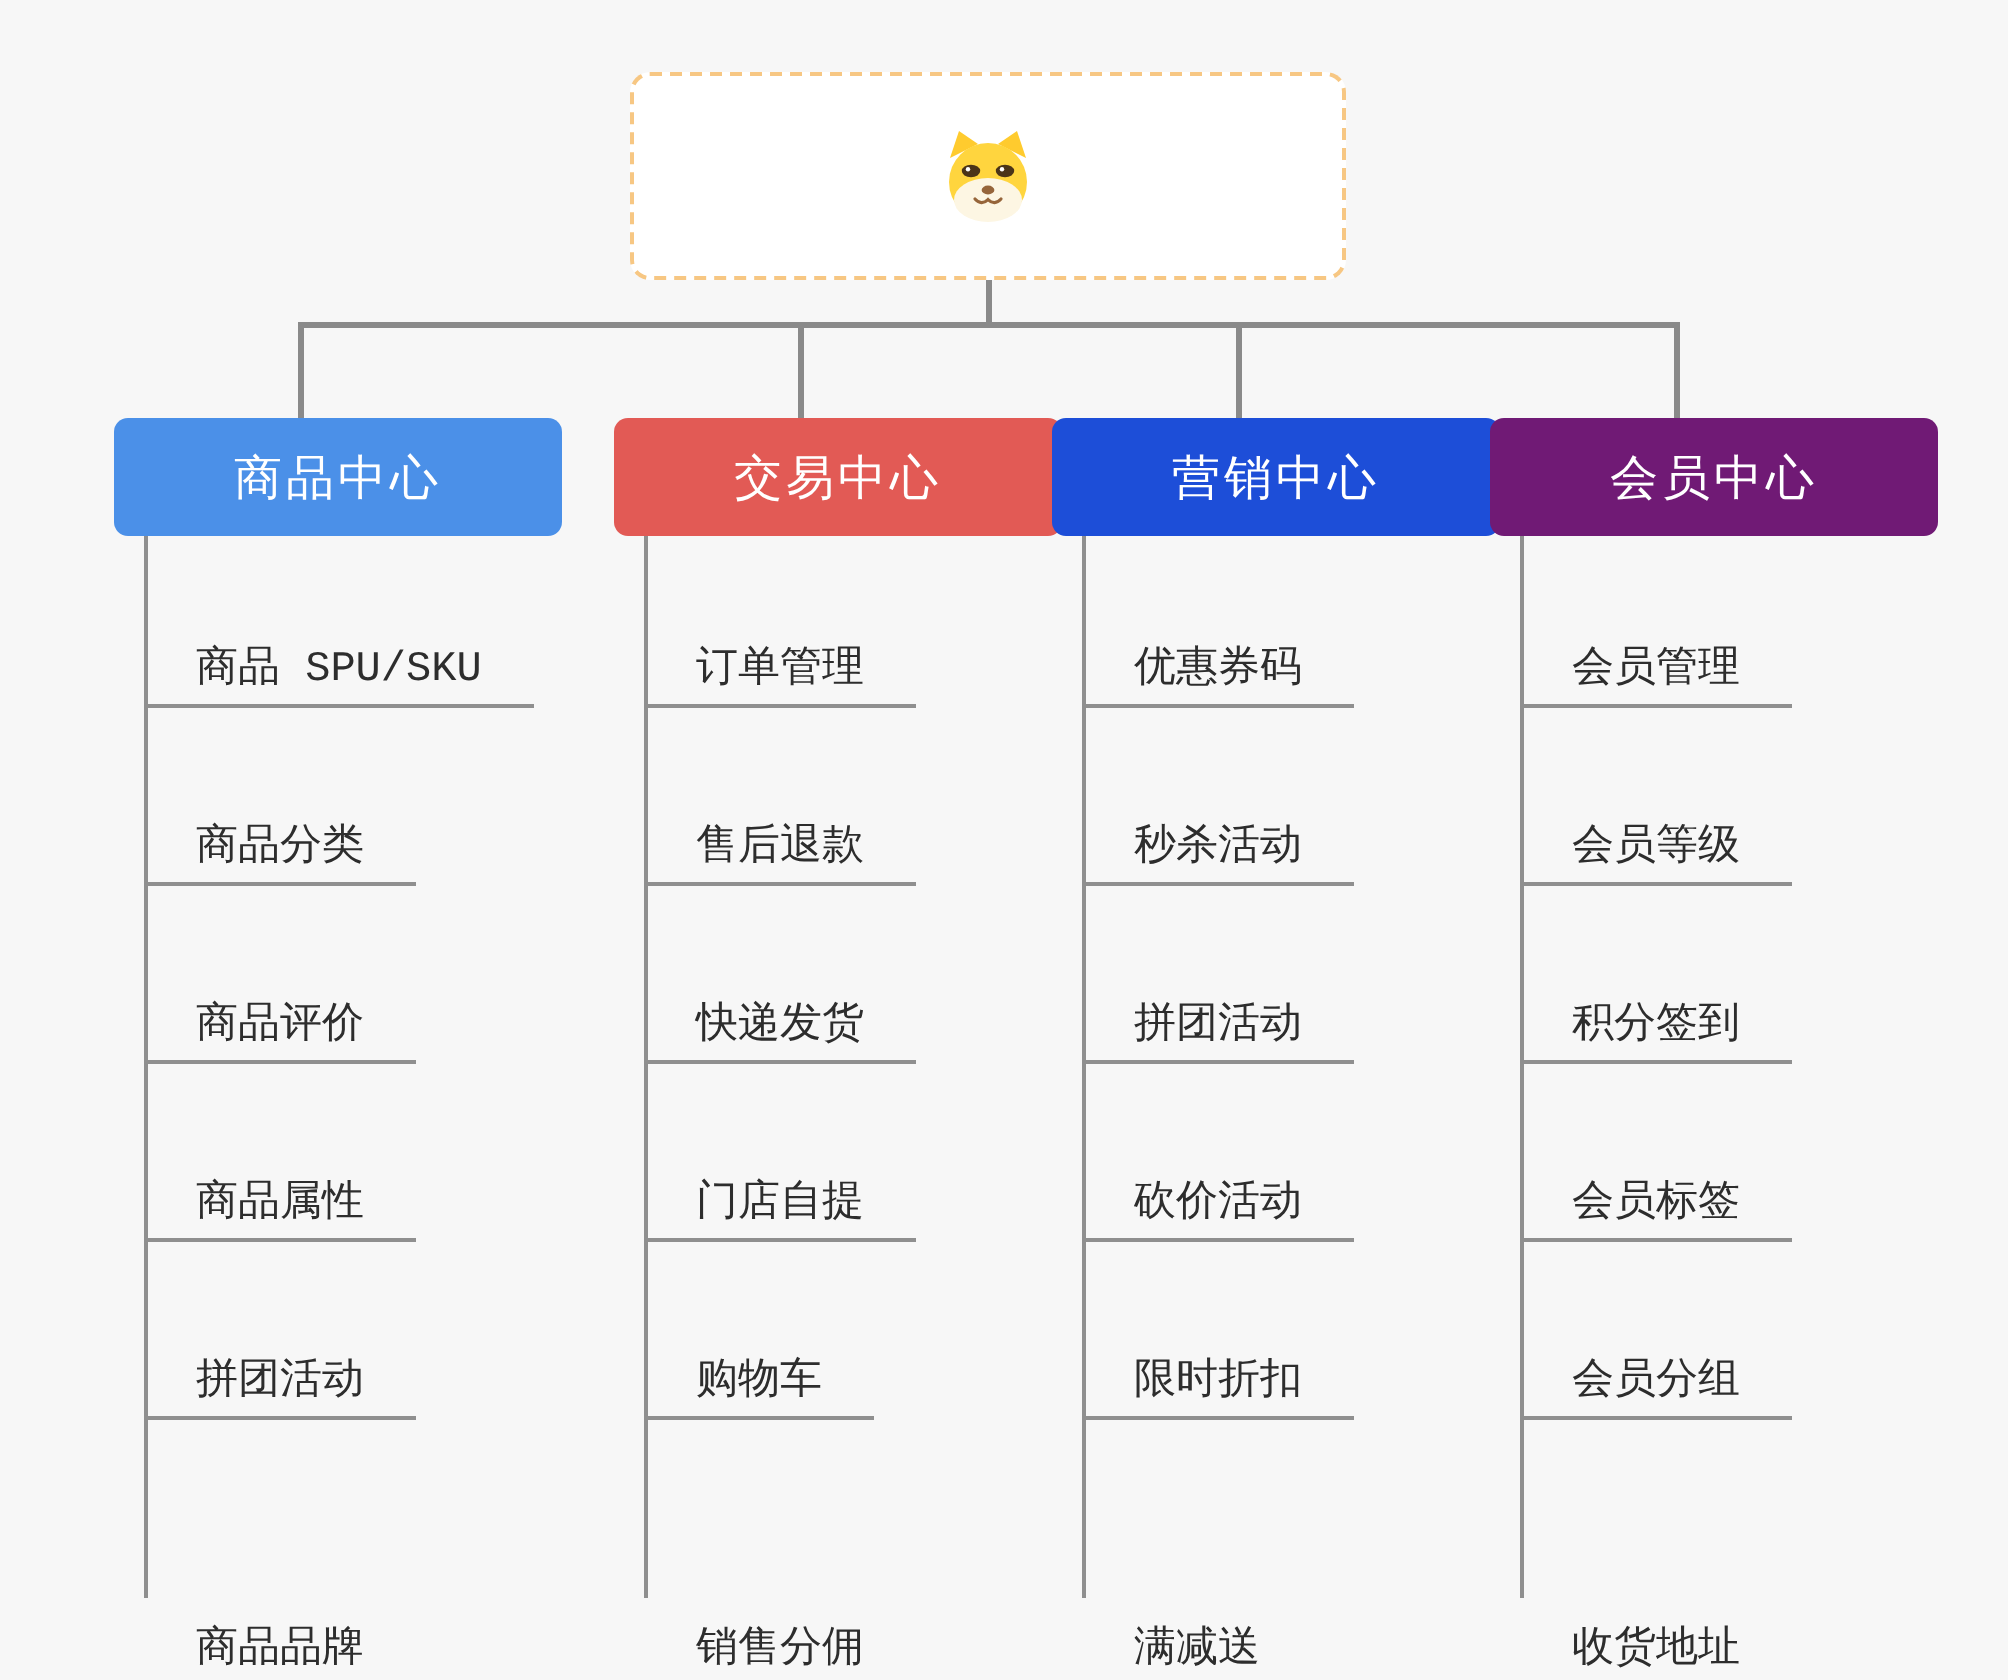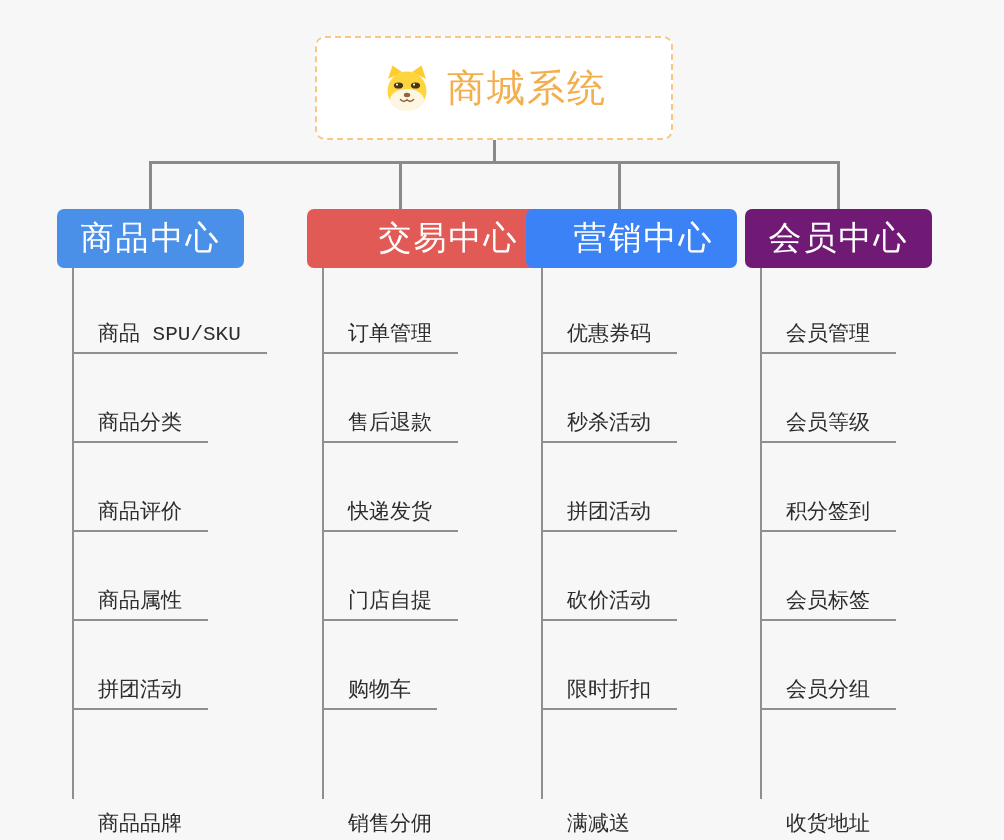--- a/index.html
+++ b/index.html
@@ -36,24 +36,24 @@
   .root-stub{left:493px;top:140px;width:3px;height:23px;}
   .hbar{left:149px;top:161px;width:691px;height:3px;}
   .drop{top:161px;width:3px;height:48px;}
   .drop-1{left:149px;} .drop-2{left:399px;} .drop-3{left:618px;} .drop-4{left:837px;}
 
   
   .branch-col{position:absolute;top:0;width:0;height:840px;}
   .col-1{left:57px;} .col-2{left:307px;} .col-3{left:526px;} .col-4{left:745px;}
 
   .branch-header{
-    position:absolute;left:0;top:209px;width:187px;height:59px;
+    position:absolute;left:0;top:209px;width:224px;height:59px;
     border-radius:7px;
     display:flex;align-items:center;justify-content:center;
-    color:#ffffff;font-size:33px;letter-spacing:2px;white-space:nowrap;
+    color:#ffffff;font-size:24px;letter-spacing:2px;white-space:nowrap;
     cursor:default;
   }
   .spine{
     position:absolute;left:15px;top:268px;width:2px;height:531px;
     background:#8f8f8f;
   }
   .item{
     position:absolute;left:15px;
     height:38px;box-sizing:border-box;
     padding:0 26px 5px 26px;
@@ -79,21 +79,20 @@
         <circle cx="26" cy="27" r="19.5" fill="#ffd53e"></circle>
         <ellipse cx="26" cy="36" rx="17" ry="11" fill="#fdf6e3"></ellipse>
         <ellipse cx="17.5" cy="21.5" rx="4.6" ry="3.1" fill="#4a3418"></ellipse>
         <ellipse cx="34.5" cy="21.5" rx="4.6" ry="3.1" fill="#4a3418"></ellipse>
         <circle cx="16" cy="20.6" r="1.1" fill="#ffffff"></circle>
         <circle cx="33" cy="20.6" r="1.1" fill="#ffffff"></circle>
         <ellipse cx="26" cy="31" rx="3.2" ry="2.2" fill="#96653a"></ellipse>
         <path d="M19.5 35.5 Q22.7 39 26 35.8 Q29.3 39 32.5 35.5" fill="none" stroke="#96653a" stroke-width="1.6" stroke-linecap="round"></path>
       </svg>
     </span>
-    <span class="root-label">商城系统</span>
   </div>
 
   <div class="line root-stub"></div>
   <div class="line hbar"></div>
   <div class="line drop drop-1"></div>
   <div class="line drop drop-2"></div>
   <div class="line drop drop-3"></div>
   <div class="line drop drop-4"></div>
 
   <div class="branch-col col-1">
@@ -101,32 +100,32 @@
     <div class="spine"></div>
     <div class="item r1">商品 SPU/SKU</div>
     <div class="item r2">商品分类</div>
     <div class="item r3">商品评价</div>
     <div class="item r4">商品属性</div>
     <div class="item r5">拼团活动</div>
     <div class="item r6">商品品牌</div>
   </div>
 
   <div class="branch-col col-2">
-    <div class="branch-header" style="background-color: rgb(226, 90, 85); padding-left: 48px;">交易中心</div>
+    <div class="branch-header" style="background-color: rgb(226, 90, 85);">交易中心</div>
     <div class="spine"></div>
     <div class="item r1">订单管理</div>
     <div class="item r2">售后退款</div>
     <div class="item r3">快递发货</div>
     <div class="item r4">门店自提</div>
     <div class="item r5">购物车</div>
     <div class="item r6">销售分佣</div>
   </div>
 
   <div class="branch-col col-3">
-    <div class="branch-header" style="background-color: #3b82f6; padding-left: 24px;">营销中心</div>
+    <div class="branch-header" style="background-color: #1d4ed8;">营销中心</div>
     <div class="spine"></div>
     <div class="item r1">优惠券码</div>
     <div class="item r2">秒杀活动</div>
     <div class="item r3">拼团活动</div>
     <div class="item r4">砍价活动</div>
     <div class="item r5">限时折扣</div>
     <div class="item r6">满减送</div>
   </div>
 
   <div class="branch-col col-4">

